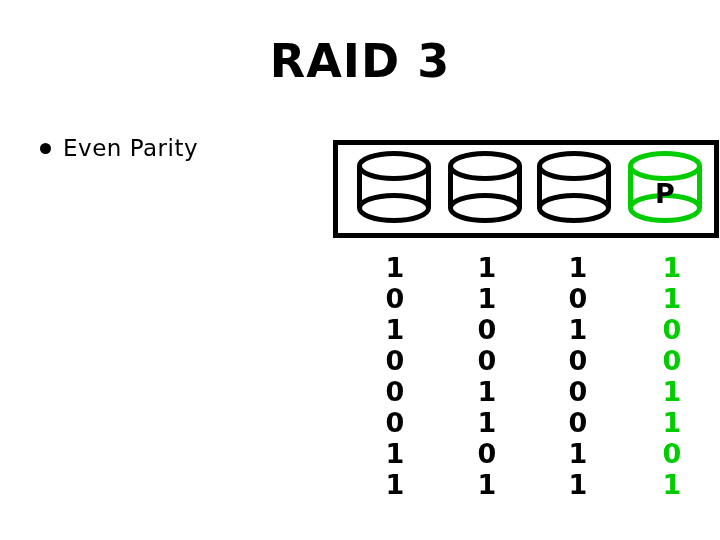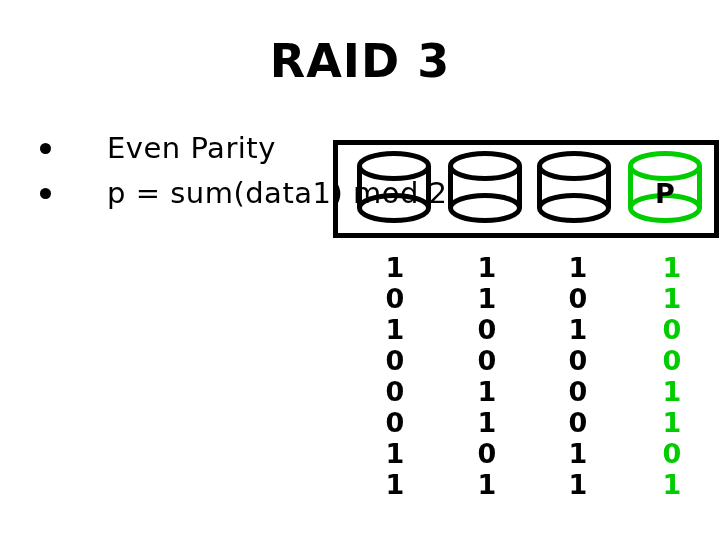--- a/index.html
+++ b/index.html
@@ -36,25 +36,24 @@
   .bullet-item { display: flex; align-items: flex-start; }
   .bullet-dot {
     flex: 0 0 auto;
     width: 11px;
     height: 11px;
     border-radius: 50%;
     background: var(--text-color, #000);
     margin: 17px 12px 0 10px;
   }
   .bullet-lines .line {
-    font-size: 29px;
+    font-size: 23px;
     line-height: 45px;
     letter-spacing: 0.5px;
     white-space: nowrap;
-    margin-left: 44px;
   }
 
   
   .disk-box {
     position: absolute;
     left: 333px;
     top: 140px;
     width: 386px;
     height: 98px;
     border: 5px solid #000;
@@ -110,26 +109,20 @@
 
   <h1 class="title">RAID 3</h1>
 
   <div class="bullets">
     <div class="bullet-item">
       <span class="bullet-dot"></span>
       <div class="bullet-lines">
         <div class="line">Even Parity</div>
       </div>
     </div>
-    <div class="bullet-item">
-      <span class="bullet-dot"></span>
-      <div class="bullet-lines">
-        <div class="line">p = sum(data1) mod 2</div>
-      </div>
-    </div>
   </div>
 
   <div class="disk-box">
     <div class="disk pos-1">
       <svg viewBox="0 0 76 72">
         <ellipse cx="38" cy="15" rx="34.5" ry="12.5" fill="none" stroke="currentColor" stroke-width="5"></ellipse>
         <ellipse cx="38" cy="57" rx="34.5" ry="12.5" fill="none" stroke="currentColor" stroke-width="5"></ellipse>
         <line x1="3.5" y1="15" x2="3.5" y2="57" stroke="currentColor" stroke-width="5"></line>
         <line x1="72.5" y1="15" x2="72.5" y2="57" stroke="currentColor" stroke-width="5"></line>
       </svg>

